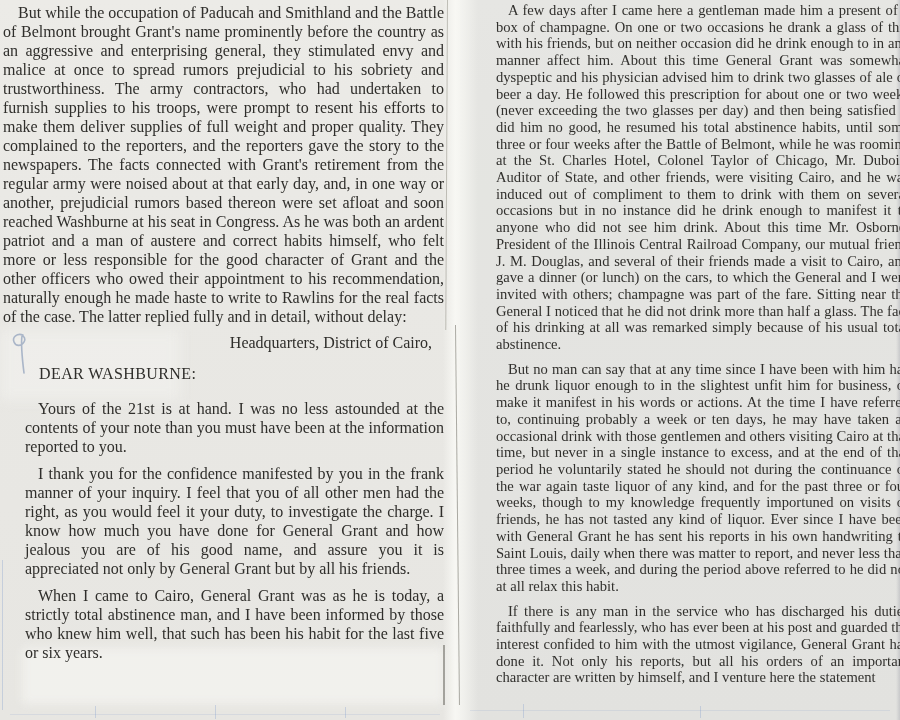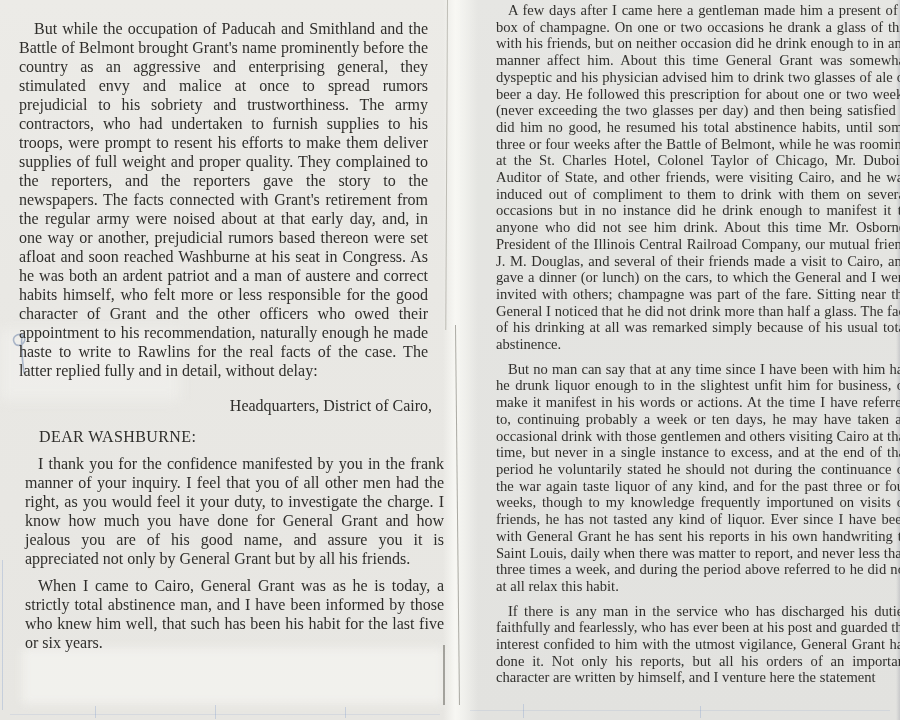--- a/index.html
+++ b/index.html
@@ -104,31 +104,31 @@
   
   .col-left {
     position: absolute;
     left: 3px; top: 3px;
     width: 441px;
     font-size: 16px;
     line-height: 19px;
     text-align: justify;
     color: #2f2e2b;
   }
-  .narrative { text-indent: 15px; margin: 16px; }
+  .narrative { text-indent: 15px; margin: 0; }
   .letter-head {
     margin: 7px 12px 0 0;
     text-align: right;
   }
   .letter-date {
     margin: 6px 10px 0 0;
     text-align: right;
   }
   .salutation {
-    margin: 12px 0 8px 36px;
+    margin: 12px 0 16px 36px;
     letter-spacing: 0.4px;
     font-family: Liberation Serif, serif;
   }
   .letter-p {
     margin: 8px 0 0 22px;
     text-indent: 13px;
     text-align: justify;
   }
   .col-right {
     position: absolute;
@@ -165,20 +165,21 @@
   <div class="blue-hline" style="left:10px;  top:714px; width:430px;"></div>
 
   <svg class="pencil-mark" viewBox="0 0 32 46">
     <path d="M14,4 C8,2 3,6 5,11 C7,16 13,15 15,11 C17,8 15,5 13,5 C12,12 13,26 15,42" fill="none" stroke="#9dabc2" stroke-width="1.6" stroke-linecap="round" opacity="0.85"></path>
   </svg>
 
   <div class="col-left">
     <p class="narrative">But while the occupation of Paducah and Smithland and the Battle of Belmont brought Grant's name prominently before the country as an aggressive and enterprising general, they stimulated envy and malice at once to spread rumors prejudicial to his sobriety and trustworthiness. The army contractors, who had undertaken to furnish supplies to his troops, were prompt to resent his efforts to make them deliver supplies of full weight and proper quality. They complained to the reporters, and the reporters gave the story to the newspapers. The facts connected with Grant's retirement from the regular army were noised about at that early day, and, in one way or another, prejudicial rumors based thereon were set afloat and soon reached Washburne at his seat in Congress. As he was both an ardent patriot and a man of austere and correct habits himself, who felt more or less responsible for the good character of Grant and the other officers who owed their appointment to his recommendation, naturally enough he made haste to write to Rawlins for the real facts of the case. The latter replied fully and in detail, without delay:</p>
     <div class="letter-head">Headquarters, District of Cairo,</div>
     <div class="salutation">DEAR WASHBURNE:</div>
+    <p class="letter-p">Yours of the 21st is at hand. I was no less astounded at the contents of your note than you must have been at the information reported to you.</p>
     <p class="letter-p">I thank you for the confidence manifested by you in the frank manner of your inquiry. I feel that you of all other men had the right, as you would feel it your duty, to investigate the charge. I know how much you have done for General Grant and how jealous you are of his good name, and assure you it is appreciated not only by General Grant but by all his friends.</p>
     <p class="letter-p">When I came to Cairo, General Grant was as he is today, a strictly total abstinence man, and I have been informed by those who knew him well, that such has been his habit for the last five or six years.</p>
   </div>
 
   <div class="col-right">
     <p class="rp">A few days after I came here a gentleman made him a present of a box of champagne. On one or two occasions he drank a glass of this with his friends, but on neither occasion did he drink enough to in any manner affect him. About this time General Grant was somewhat dyspeptic and his physician advised him to drink two glasses of ale or beer a day. He followed this prescription for about one or two weeks (never exceeding the two glasses per day) and then being satisfied it did him no good, he resumed his total abstinence habits, until some three or four weeks after the Battle of Belmont, while he was rooming at the St. Charles Hotel, Colonel Taylor of Chicago, Mr. Dubois, Auditor of State, and other friends, were visiting Cairo, and he was induced out of compliment to them to drink with them on several occasions but in no instance did he drink enough to manifest it to anyone who did not see him drink. About this time Mr. Osborne, President of the Illinois Central Railroad Company, our mutual friend J. M. Douglas, and several of their friends made a visit to Cairo, and gave a dinner (or lunch) on the cars, to which the General and I were invited with others; champagne was part of the fare. Sitting near the General I noticed that he did not drink more than half a glass. The fact of his drinking at all was remarked simply because of his usual total abstinence.</p>
     <p class="rp">But no man can say that at any time since I have been with him has he drunk liquor enough to in the slightest unfit him for business, or make it manifest in his words or actions. At the time I have referred to, continuing probably a week or ten days, he may have taken an occasional drink with those gentlemen and others visiting Cairo at that time, but never in a single instance to excess, and at the end of that period he voluntarily stated he should not during the continuance of the war again taste liquor of any kind, and for the past three or four weeks, though to my knowledge frequently importuned on visits of friends, he has not tasted any kind of liquor. Ever since I have been with General Grant he has sent his reports in his own handwriting to Saint Louis, daily when there was matter to report, and never less than three times a week, and during the period above referred to he did not at all relax this habit.</p>
     <p class="rp">If there is any man in the service who has discharged his duties faithfully and fearlessly, who has ever been at his post and guarded the interest confided to him with the utmost vigilance, General Grant has done it. Not only his reports, but all his orders of an important character are written by himself, and I venture here the statement</p>
   </div>
 

